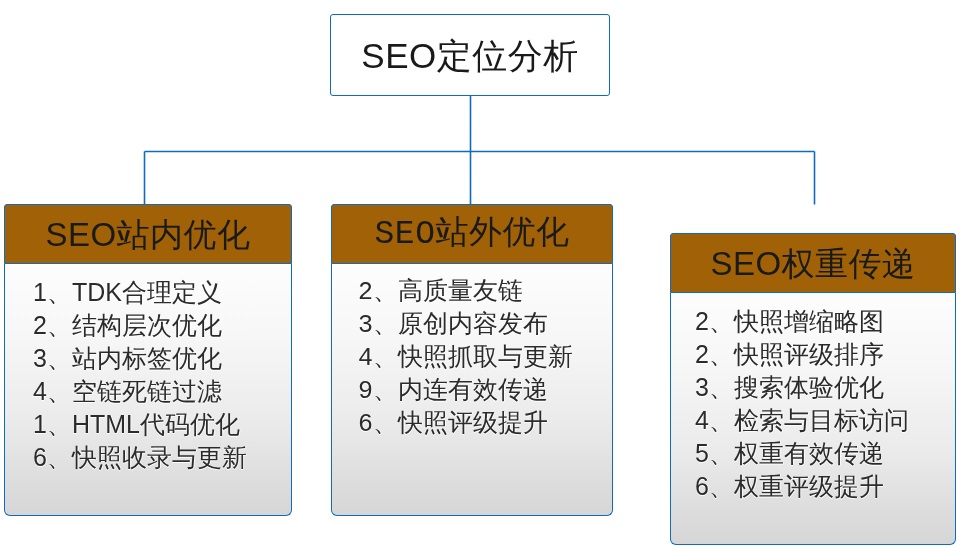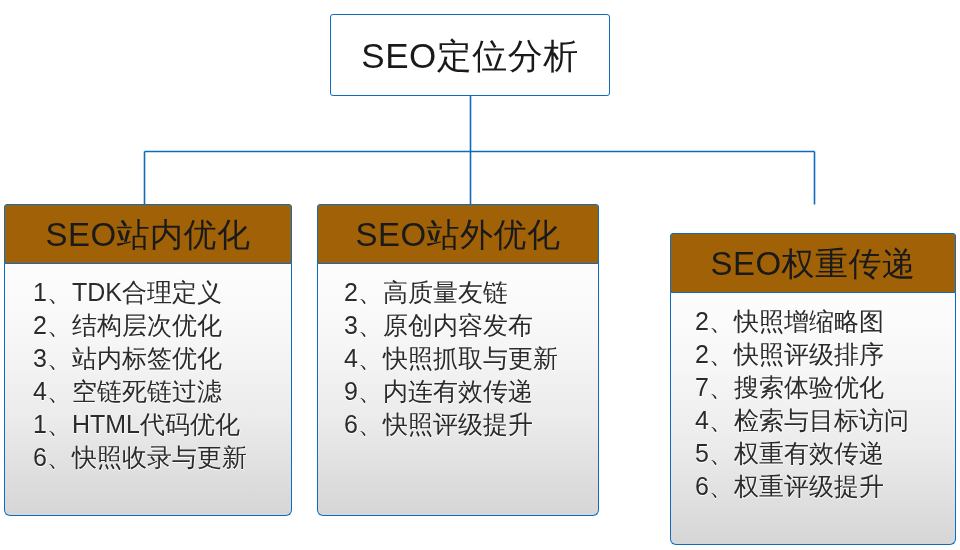--- a/index.html
+++ b/index.html
@@ -56,21 +56,21 @@
     color: #1a1a1a;
     white-space: nowrap;
   }
 
   
   .column {
     position: absolute;
     top: 204px;
   }
   .column.col-0 { left: 4px;   width: 288px; }
-  .column.col-1 { left: 317px; width: 282px; }
+  .column.col-1 { left: 331px; width: 282px; font-family: Liberation Mono, monospace; }
   .column.col-2 { left: 670px; width: 286px; margin-top: 29px; }
 
   .col-header {
     box-sizing: border-box;
     height: 60px;
     border: 1.6px solid #0f6cbd;
     border-radius: 3px 3px 0 0;
     background: #a16207;
     display: flex;
     align-items: center;
@@ -156,20 +156,20 @@
     </div>
   </div>
 
   <div class="column col-2">
     <div class="col-header">
       <span class="col-header-title">SEO权重传递</span>
     </div>
     <div class="col-list">
       <div class="list-item">2、快照增缩略图</div>
       <div class="list-item">2、快照评级排序</div>
-      <div class="list-item">7、搜索体验优化</div>
+      <div class="list-item">3、搜索体验优化</div>
       <div class="list-item">4、检索与目标访问</div>
       <div class="list-item">5、权重有效传递</div>
       <div class="list-item">6、权重评级提升</div>
     </div>
   </div>
 
 </div>
 
 </body></html>

